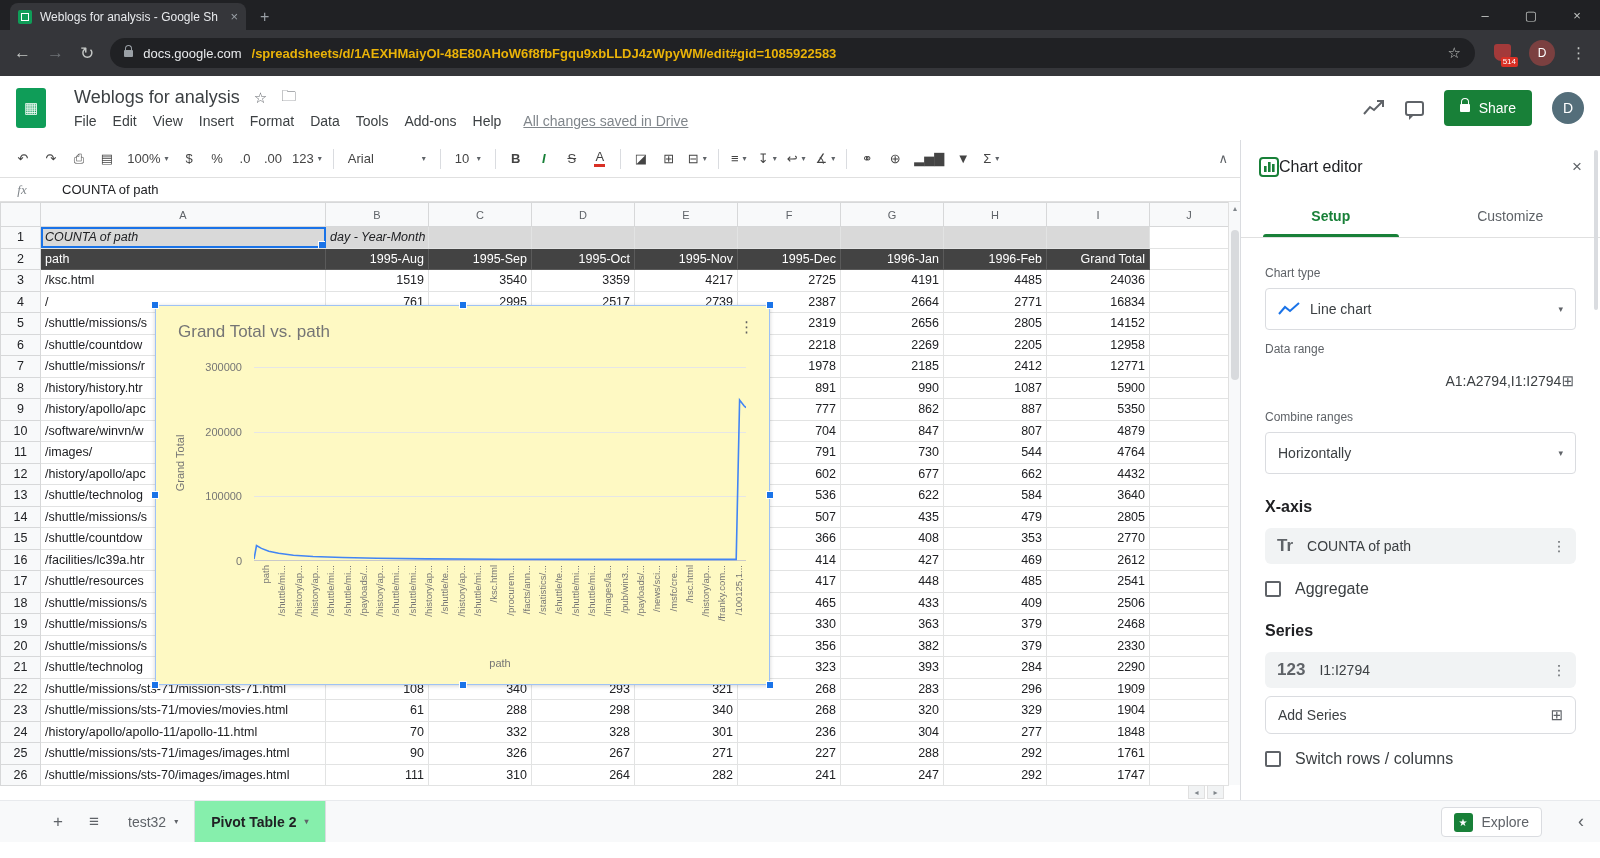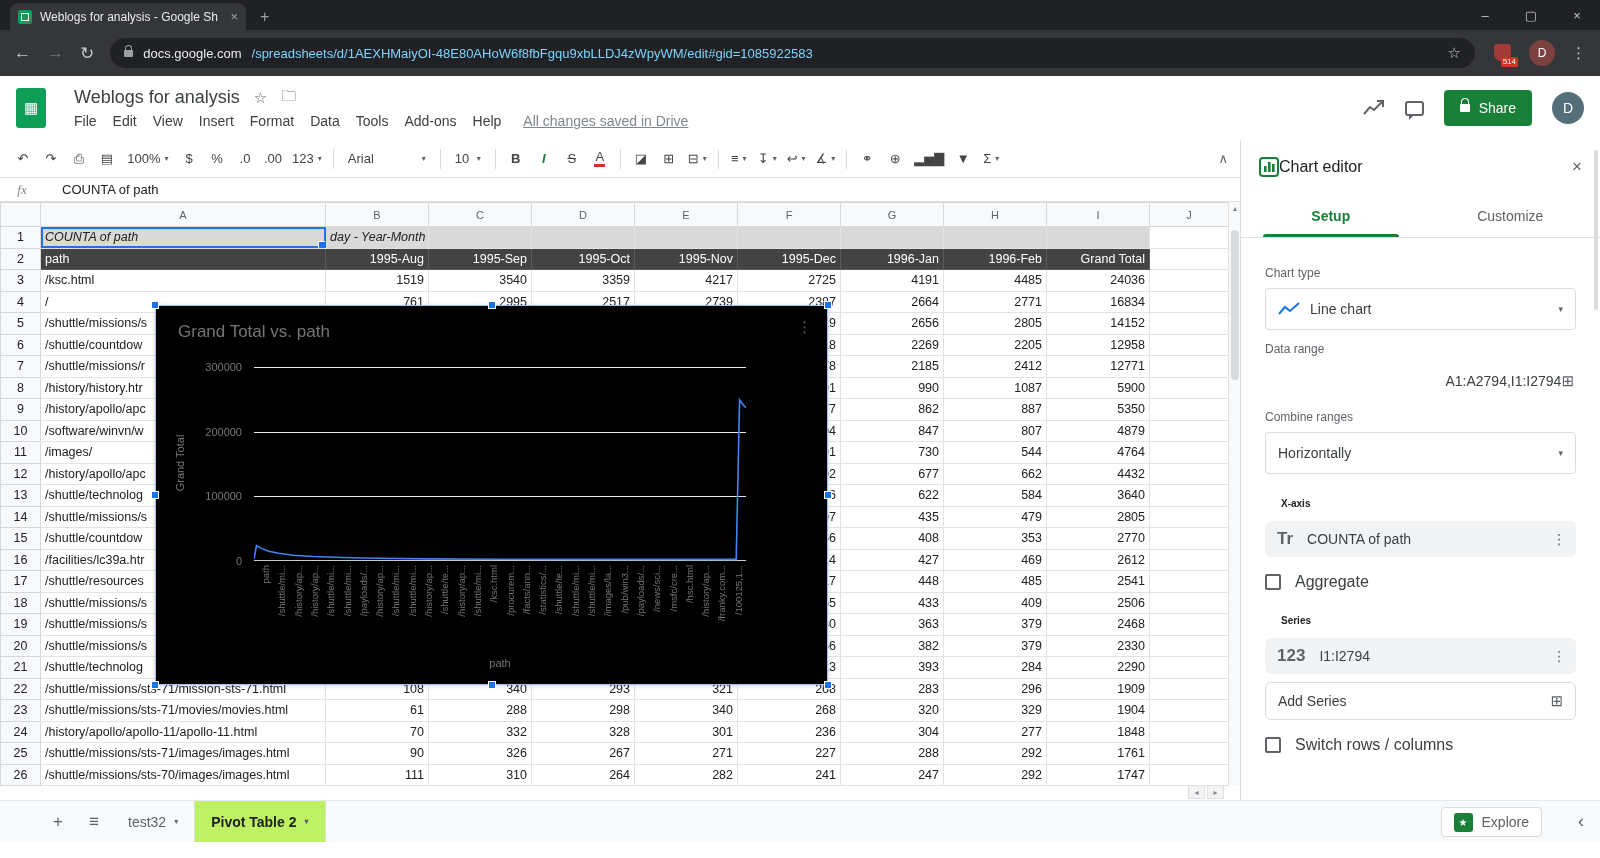--- a/index.html
+++ b/index.html
@@ -24,21 +24,21 @@
 
   .addressbar { height:46px; background:#35363a; display:flex; align-items:center; padding:0 14px; gap:16px; }
   .navicon { color:#c4c7c5; font-size:17px; }
   .navicon.dim { color:#6e7276; }
   .urlpill { flex:1; height:30px; background:#202124; border-radius:15px; display:flex; align-items:center;
              padding:0 14px; gap:10px; font-size:13px; overflow:hidden; }
   .locksm { width:9px; height:7px; background:#9aa0a6; border-radius:1px; position:relative; flex:0 0 auto; }
   .locksm:before { content:""; position:absolute; top:-5px; left:1px; width:5px; height:5px;
                    border:1.5px solid #9aa0a6; border-bottom:none; border-radius:4px 4px 0 0; }
   .url-domain { color:#e8eaed; white-space:nowrap; }
-  .url-path { color:#7dd3fc; white-space:nowrap; overflow:hidden; text-overflow:ellipsis; }
+  .url-path { color:#eab308; white-space:nowrap; overflow:hidden; text-overflow:ellipsis;font-weight:bold; }
   .pill-star { margin-left:auto; color:#c4c7c5; font-size:15px; }
   .ext-wrap { position:relative; width:22px; height:22px; }
   .ext-icon { width:17px; height:17px; margin:2px auto 0; background:#a33a3a; border-radius:3px 3px 7px 7px; }
   .ext-badge { position:absolute; bottom:-3px; right:-5px; background:#d93025; color:#fff; font-size:8px;
                padding:1px 2px; border-radius:2px; line-height:1; }
   .chrome-avatar { width:26px; height:26px; border-radius:50%; background:#7b4040; color:#fff; font-size:12px;
                    display:flex; align-items:center; justify-content:center; }
   .chrome-dots { color:#c4c7c5; font-size:15px; }
 
   
@@ -114,21 +114,21 @@
 
   .vscroll { position:absolute; top:0; right:0; bottom:15px; width:12px; background:#f8f9fa;
              border-left:1px solid #e0e0e0; }
   .vthumb { position:absolute; top:28px; left:2px; width:8px; height:150px; background:#d8dadd; border-radius:4px; }
   .varrow { position:absolute; left:0; width:12px; text-align:center; color:#80868b; font-size:8px; }
   .hctrl { position:absolute; bottom:1px; right:16px; display:flex; gap:2px; }
   .hbtn { width:17px; height:14px; background:#f1f3f4; border:1px solid #e0e0e0; color:#80868b; font-size:8px;
           display:flex; align-items:center; justify-content:center; }
 
   
-  .chart { position:absolute; left:155px; top:103px; width:673px; height:380px; background:#000000;
+  .chart { position:absolute; left:155px; top:103px; width:615px; height:380px; background:#fef9c3;
            border:1px solid #9ec2f5; box-shadow:0 1px 4px rgba(0,0,0,.18); }
   .handle { position:absolute; width:8px; height:8px; background:#1a73e8; border:1px solid #fff; z-index:5; }
   .h-tl{left:-5px;top:-5px;} .h-tm{left:50%;margin-left:-4px;top:-5px;} .h-tr{right:-5px;top:-5px;}
   .h-ml{left:-5px;top:50%;margin-top:-4px;} .h-mr{right:-5px;top:50%;margin-top:-4px;}
   .h-bl{left:-5px;bottom:-5px;} .h-bm{left:50%;margin-left:-4px;bottom:-5px;} .h-br{right:-5px;bottom:-5px;}
   .chart-title { position:absolute; left:22px; top:16px; font-size:17px; color:#757575; }
   .chart-menu { position:absolute; right:14px; top:12px; color:#616161; font-size:15px; letter-spacing:1px; }
   .plot { position:absolute; left:98px; top:61px; width:492px; height:194px; }
   .gl { position:absolute; left:0; right:0; height:1px; background:#e6e6e6; }
   .gl0 { background:#c9c9c9; }
@@ -153,38 +153,38 @@
   .ptab.active:after { content:""; position:absolute; left:22px; right:22px; bottom:0; height:3px;
                        background:#188038; border-radius:3px 3px 0 0; }
   .panel-body { padding:16px 24px 0; }
   .plabel { font-size:12px; color:#5f6368; margin:12px 0 8px; }
   .pselect { border:1px solid #dadce0; border-radius:4px; height:42px; display:flex; align-items:center;
              padding:0 12px; gap:10px; font-size:14px; color:#3c4043; position:relative; }
   .pselect .caret { position:absolute; right:12px; font-size:9px; }
   .prange { display:flex; align-items:center; justify-content:flex-end; height:34px; padding:0 2px;
             font-size:14px; color:#3c4043; }
   .rangegrid { color:#5f6368; font-size:15px; }
-  .psection { font-size:10px; color:#202124; font-weight:bold; margin:24px 16px 12px; }
+  .psection { font-size:16px; color:#202124; font-weight:bold; margin:24px 0 12px; }
   .pitem { background:#f1f3f4; border-radius:6px; height:36px; display:flex; align-items:center; gap:14px;
            padding:0 12px; font-size:14px; color:#3c4043; position:relative; margin-bottom:8px; }
   .itemicon { color:#5f6368; font-size:17px; font-weight:bold; }
   .pdots { position:absolute; right:10px; color:#5f6368; font-size:14px; }
   .pcheck { display:flex; align-items:center; gap:14px; margin:16px 0 6px; font-size:16px; color:#3c4043; }
   .cbox { width:16px; height:16px; border:2px solid #5f6368; border-radius:2px; background:#fff; flex:0 0 auto; }
   .paddseries { border:1px solid #dadce0; border-radius:6px; height:38px; display:flex; align-items:center;
                 justify-content:space-between; padding:0 12px; font-size:14px; color:#3c4043; margin-top:4px; }
   .pscroll { position:absolute; right:2px; top:10px; width:4px; height:160px; background:#dadce0; border-radius:2px; }
 
   
   .sheetbar { height:42px; background:#f8f9fa; border-top:1px solid #e8eaed; display:flex; align-items:center;
               padding-left:40px; position:relative; }
   .sb-icon { color:#5f6368; font-size:17px; width:36px; text-align:center; }
   .stab { display:flex; align-items:center; gap:8px; padding:0 16px; height:41px; font-size:14px; color:#5f6368; }
   .stab .caret { font-size:8px; }
-  .stab.active { background:#bef264; color:#202124; font-weight:bold; border-left:1px solid #dadce0;
+  .stab.active { background:#86efac; color:#202124; font-weight:bold; border-left:1px solid #dadce0;
                  border-right:1px solid #dadce0; }
   .explore { position:absolute; right:58px; top:6px; height:30px; display:flex; align-items:center; gap:9px;
              background:#fff; border:1px solid #dadce0; border-radius:4px; padding:0 12px; font-size:14px;
              color:#5f6368; }
   .explore-ic { width:19px; height:19px; background:#188038; border-radius:3px; color:#fff; font-size:10px;
                 display:flex; align-items:center; justify-content:center; }
   .panel-collapse { position:absolute; right:16px; top:10px; color:#5f6368; font-size:18px; }
 </style>
 </head>
 <body>

